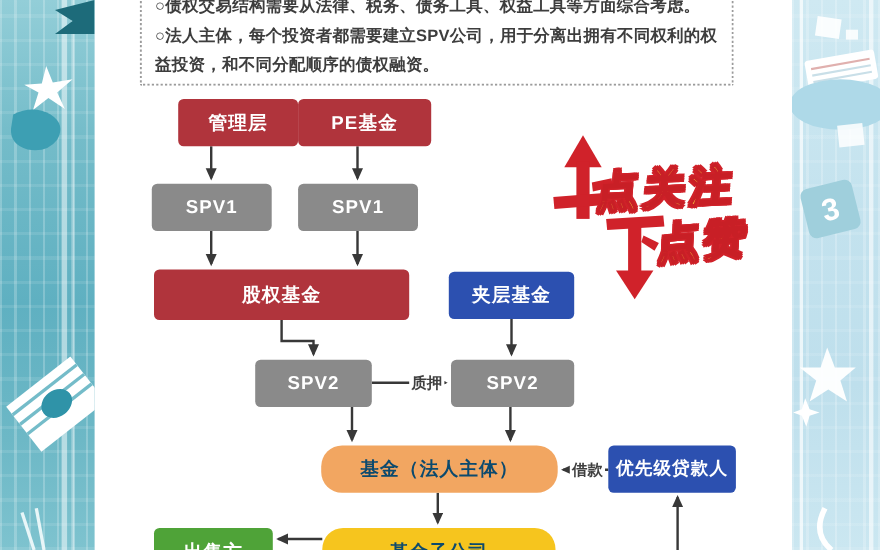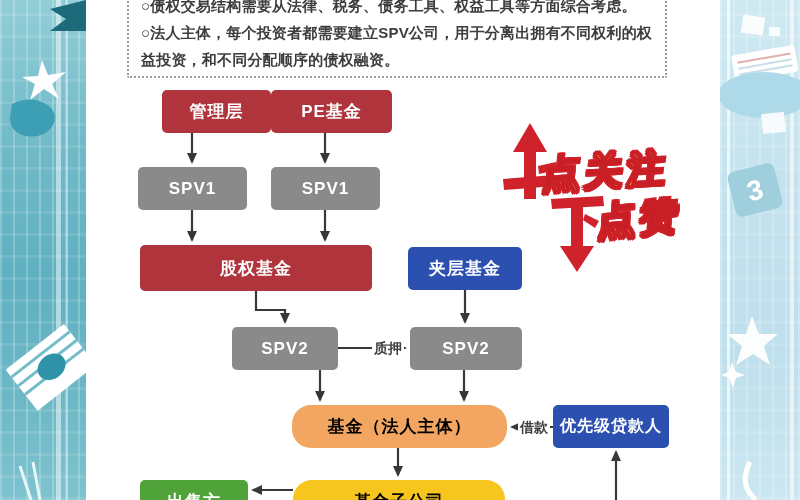--- a/index.html
+++ b/index.html
@@ -32,21 +32,21 @@
   .note-box p{
     margin:0;font-size:15px;line-height:27px;font-weight:600;color:#3d3d3d;
     letter-spacing:0.2px;
   }
   
   .node{
     position:absolute;display:flex;align-items:center;justify-content:center;
     border-radius:5px;color:#ffffff;font-weight:bold;font-size:17px;letter-spacing:1px;
     box-sizing:border-box;
   }
-  .node.dark-text{color:#000000;border-radius:19px;}
+  .node.dark-text{color:#0c4a6e;border-radius:19px;}
   
   .edge-label{
     position:absolute;background:#ffffff;color:#3f3f3f;font-size:14px;font-weight:bold;
     padding:0 2px;line-height:18px;
   }
   
   .connectors{position:absolute;left:0;top:0;}
   .connectors line,.connectors path.conn{stroke:#383838;stroke-width:2.2;fill:none;}
   .cta-shape{fill:#d0222a;}
   

